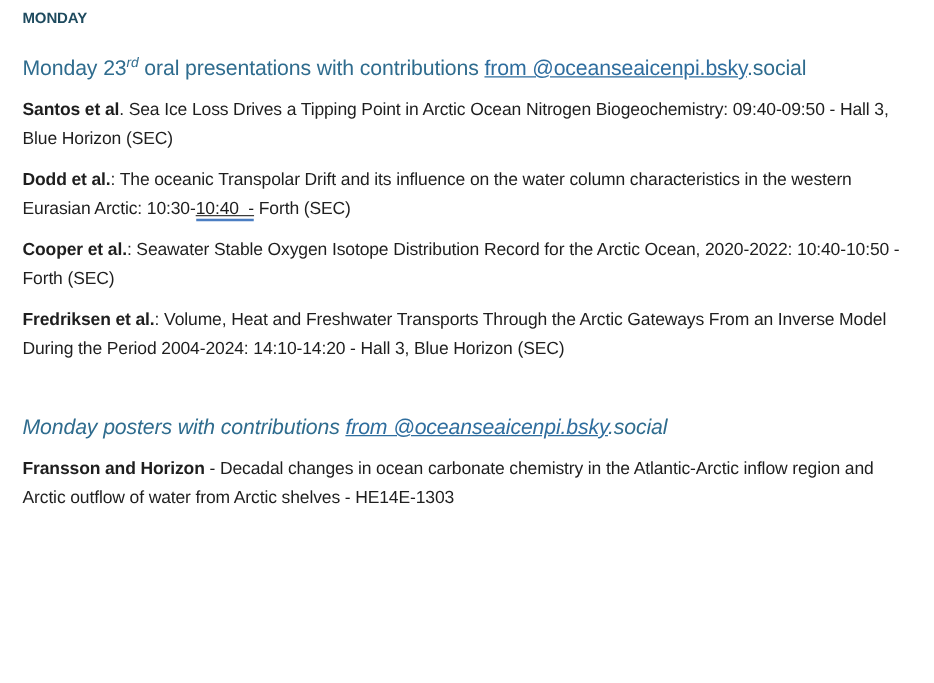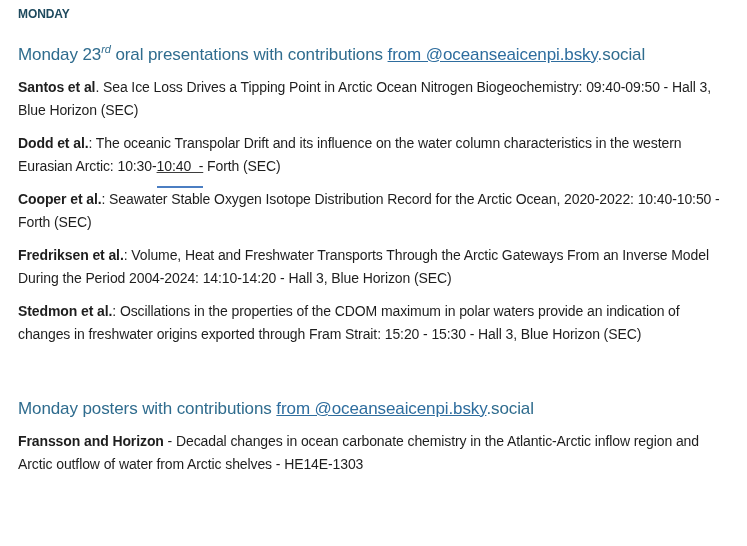--- a/index.html
+++ b/index.html
@@ -33,53 +33,52 @@
     line-height: 22px;
     font-weight: 400;
     color: var(--section-heading);
   }
   h2.sec-head sup {
     font-size: 11px;
     line-height: 0;
     vertical-align: super;
     font-style: italic;
   }
-  h2.sec2 { margin-top: 52px; }
+  h2.sec2 { margin-top: 41px; font-style: italic; }
   a.lnk {
     color: var(--link);
     text-decoration: underline;
     cursor: pointer;
   }
   p.entry {
     margin: 10px 0 0 0;
     font-size: 14px;
     line-height: 23px;
     color: var(--body-text);
   }
   p.entry .b { font-weight: 700; }
   p.entry .edit {
     white-space: pre-wrap;
     text-decoration: underline;
     text-decoration-color: #3d3d3d;
     border-bottom: 2px solid var(--edit-underline-blue);
-    padding-bottom: 12px;
+    padding-bottom: 1px;
   }
 </style>
 </head>
 <body>
 
 <h1 class="page-title">MONDAY</h1>
 
 <h2 class="sec-head"><span>Monday 23</span><sup>rd</sup><span> oral presentations with contributions </span><a href="#" class="lnk">from @oceanseaicenpi.bsky</a><span>.social</span></h2>
 
 <div>
     <p class="entry"><span class="b">Santos et al</span><span>. Sea Ice Loss Drives a Tipping Point in Arctic Ocean Nitrogen Biogeochemistry: 09:40-09:50 - Hall 3, Blue Horizon (SEC)</span></p>
     <p class="entry"><span class="b">Dodd et al.</span><span>: The oceanic Transpolar Drift and its influence on the water column characteristics in the western Eurasian Arctic: 10:30-</span><span class="edit">10:40  -</span><span> Forth (SEC)</span></p>
     <p class="entry"><span class="b">Cooper et al.</span><span>: Seawater Stable Oxygen Isotope Distribution Record for the Arctic Ocean, 2020-2022: 10:40-10:50 - Forth (SEC)</span></p>
     <p class="entry"><span class="b">Fredriksen et al.</span><span>: Volume, Heat and Freshwater Transports Through the Arctic Gateways From an Inverse Model During the Period 2004-2024: 14:10-14:20 - Hall 3, Blue Horizon (SEC)</span></p>
-    <p class="entry"><span class="b">Stedmon et al.</span><span>: Oscillations in the properties of the CDOM maximum in polar waters provide an indication of changes in freshwater origins exported through Fram Strait: 15:20 - 15:30 - Hall 3, Blue Horizon (SEC)</span></p>
   </div>
 
 <h2 class="sec-head sec2"><span>Monday posters with contributions </span><sup></sup><span></span><a href="#" class="lnk">from @oceanseaicenpi.bsky</a><span>.social</span></h2>
 
 <div>
     <p class="entry"><span class="b">Fransson and Horizon</span><span> - Decadal changes in ocean carbonate chemistry in the Atlantic-Arctic inflow region and Arctic outflow of water from Arctic shelves - HE14E-1303</span></p>
   </div>
 
 </body></html>

